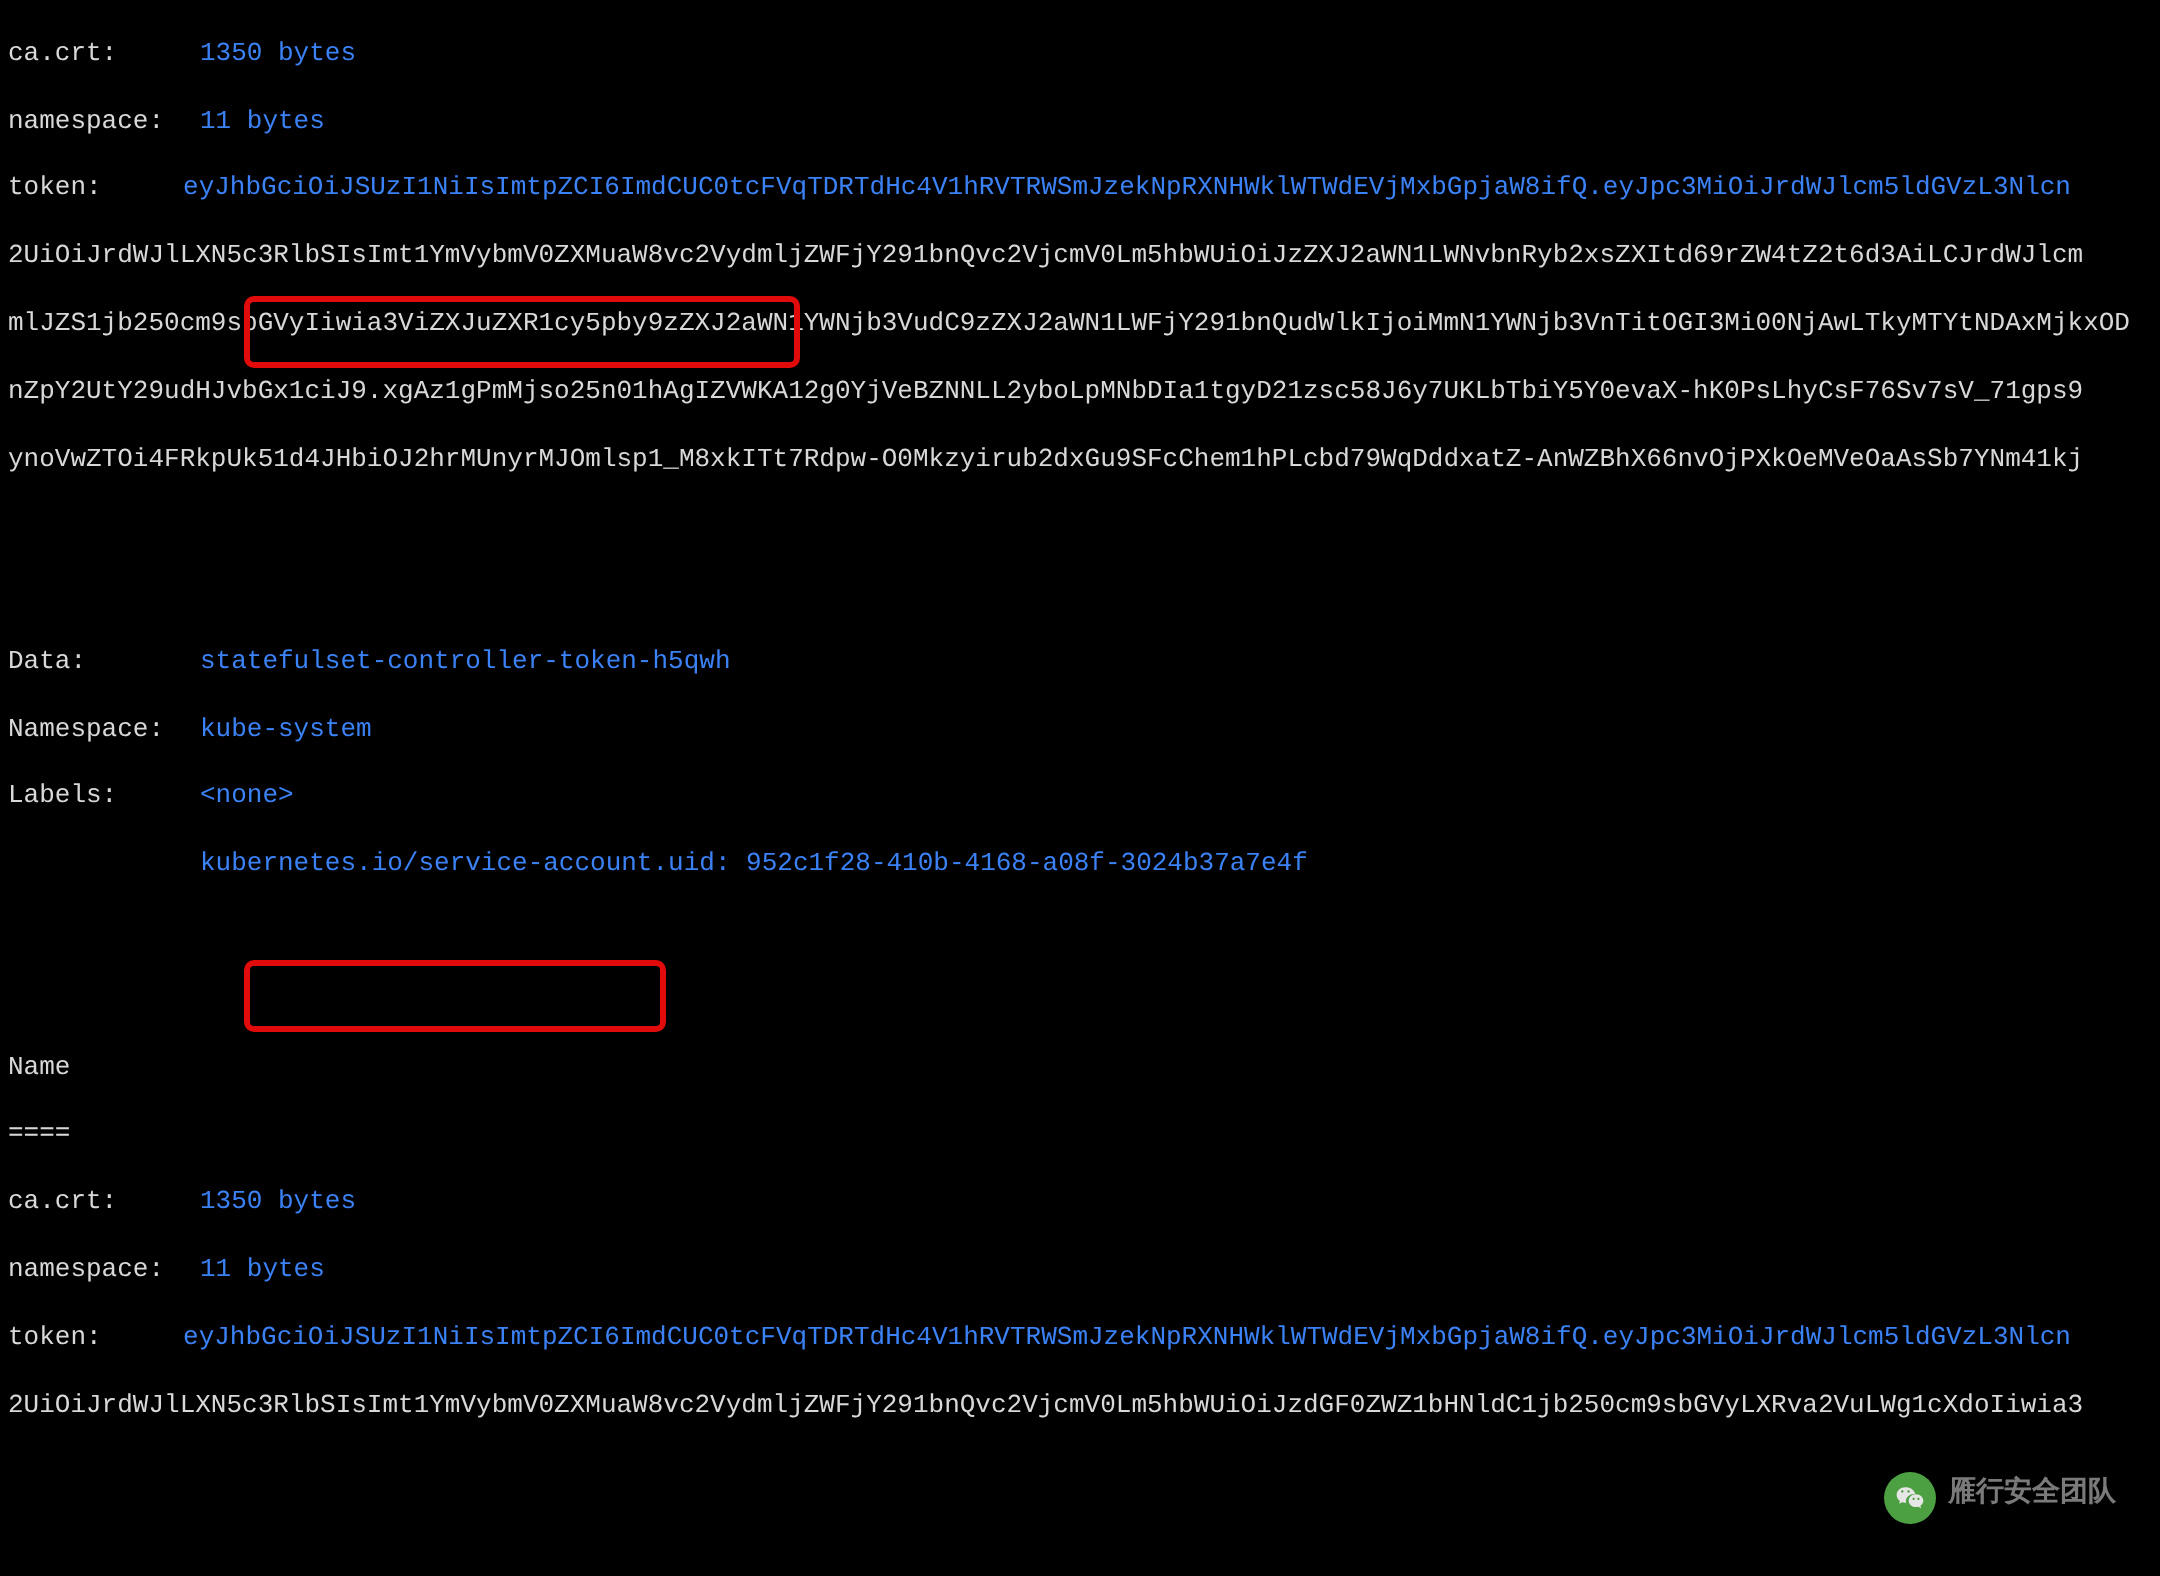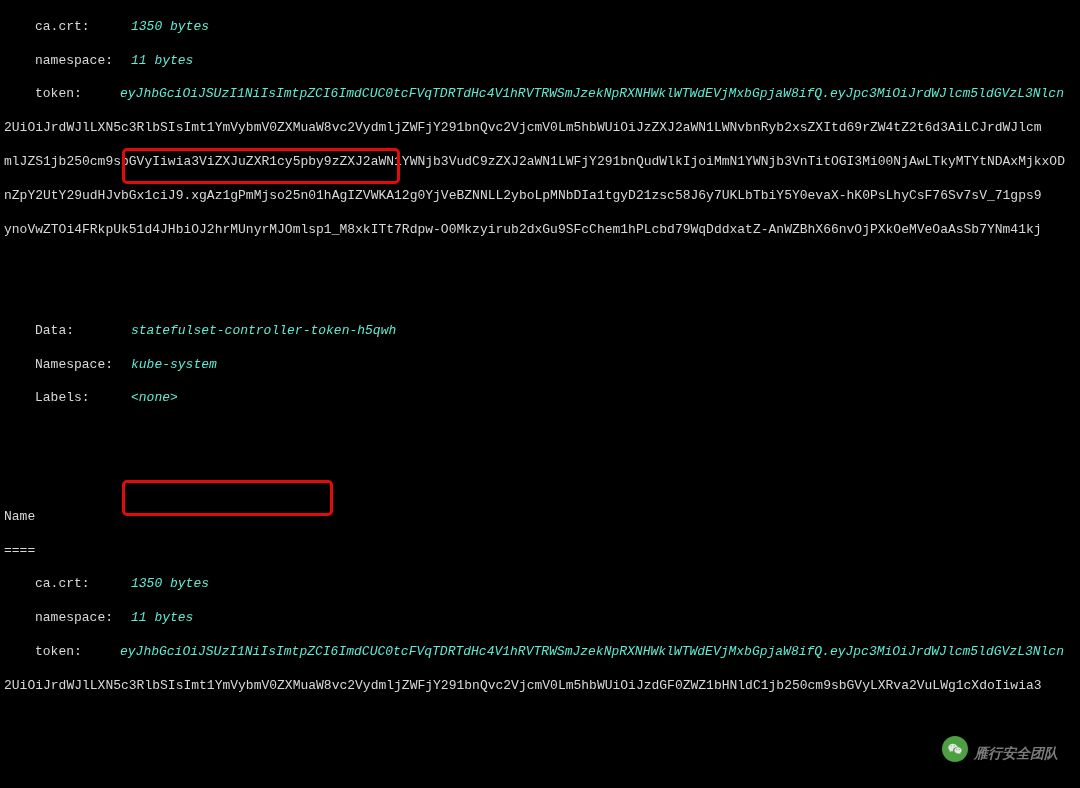--- a/index.html
+++ b/index.html
@@ -20,53 +20,50 @@
     white-space: pre;
     color: #d8d8d8;
   }
   .row {
     display: flex;
   }
   .label {
     display: inline-block;
     width: 96px;
     color: #d8d8d8;
-    margin-left: 31px;
   }
   .value {
-    color: #5eead4;
-    font-style: italic;
+    color: #3b82f6;
   }
   .indent {
     display: inline-block;
     width: 96px;
   }
   .highlight-box {
     position: absolute;
     border: 3px solid #e20b0b;
     border-radius: 5px;
     pointer-events: none;
   }
   .hl1 { left: 122px; top: 148px; width: 272px; height: 30px; }
   .hl2 { left: 122px; top: 480px; width: 205px; height: 30px; }
 
   .watermark {
     position: absolute;
     right: 22px;
     bottom: 26px;
     display: flex;
-    align-items: flex-end;
+    align-items: flex-start;
     gap: 6px;
     color: #888;
     font-family: sans-serif;
     font-size: 14px;
     font-weight: 600;
     opacity: 0.9;
     pointer-events: none;
-    font-style: italic;
   }
   .watermark .wm-icon {
     width: 26px;
     height: 26px;
     border-radius: 50%;
     background: #55b24a;
     display: flex;
     align-items: center;
     justify-content: center;
   }
@@ -82,21 +79,21 @@
 <div class="row"><span class="label">token:</span><span class="value longline">eyJhbGciOiJSUzI1NiIsImtpZCI6ImdCUC0tcFVqTDRTdHc4V1hRVTRWSmJzekNpRXNHWklWTWdEVjMxbGpjaW8ifQ.eyJpc3MiOiJrdWJlcm5ldGVzL3Nlcn</span></div>
 <span class="longline">2UiOiJrdWJlLXN5c3RlbSIsImt1YmVybmV0ZXMuaW8vc2VydmljZWFjY291bnQvc2VjcmV0Lm5hbWUiOiJzZXJ2aWN1LWNvbnRyb2xsZXItd69rZW4tZ2t6d3AiLCJrdWJlcm</span>
 <span class="longline">mlJZS1jb250cm9sbGVyIiwia3ViZXJuZXR1cy5pby9zZXJ2aWN1YWNjb3VudC9zZXJ2aWN1LWFjY291bnQudWlkIjoiMmN1YWNjb3VnTitOGI3Mi00NjAwLTkyMTYtNDAxMjkxOD</span>
 <span class="longline">nZpY2UtY29udHJvbGx1ciJ9.xgAz1gPmMjso25n01hAgIZVWKA12g0YjVeBZNNLL2yboLpMNbDIa1tgyD21zsc58J6y7UKLbTbiY5Y0evaX-hK0PsLhyCsF76Sv7sV_71gps9</span>
 <span class="longline">ynoVwZTOi4FRkpUk51d4JHbiOJ2hrMUnyrMJOmlsp1_M8xkITt7Rdpw-O0Mkzyirub2dxGu9SFcChem1hPLcbd79WqDddxatZ-AnWZBhX66nvOjPXkOeMVeOaAsSb7YNm41kj</span>
 <div>&nbsp;</div>
 <div>&nbsp;</div>
 <div class="row"><span class="label">Data:</span>     <span class="value">statefulset-controller-token-h5qwh</span></div>
 <div class="row"><span class="label">Namespace:</span>     <span class="value">kube-system</span></div>
 <div class="row"><span class="label">Labels:</span>     <span class="value">&lt;none&gt;</span></div>
-<div class="row"><span class="indent"></span>  </div>
+<div class="row"><span class="indent"></span>  <span class="value">kubernetes.io/service-account.uid: 952c1f28-410b-4168-a08f-3024b37a7e4f</span></div>
 <div>&nbsp;</div>
 <div>&nbsp;</div>
 <div>Name</div>
 <div>====</div>
 <div class="row"><span class="label">ca.crt:</span><span class="value">1350 bytes</span></div>
 <div class="row"><span class="label">namespace:</span><span class="value">11 bytes</span></div>
 <div class="row"><span class="label">token:</span><span class="value longline">eyJhbGciOiJSUzI1NiIsImtpZCI6ImdCUC0tcFVqTDRTdHc4V1hRVTRWSmJzekNpRXNHWklWTWdEVjMxbGpjaW8ifQ.eyJpc3MiOiJrdWJlcm5ldGVzL3Nlcn</span></div>
 <span class="longline">2UiOiJrdWJlLXN5c3RlbSIsImt1YmVybmV0ZXMuaW8vc2VydmljZWFjY291bnQvc2VjcmV0Lm5hbWUiOiJzdGF0ZWZ1bHNldC1jb250cm9sbGVyLXRva2VuLWg1cXdoIiwia3</span>
 
 

